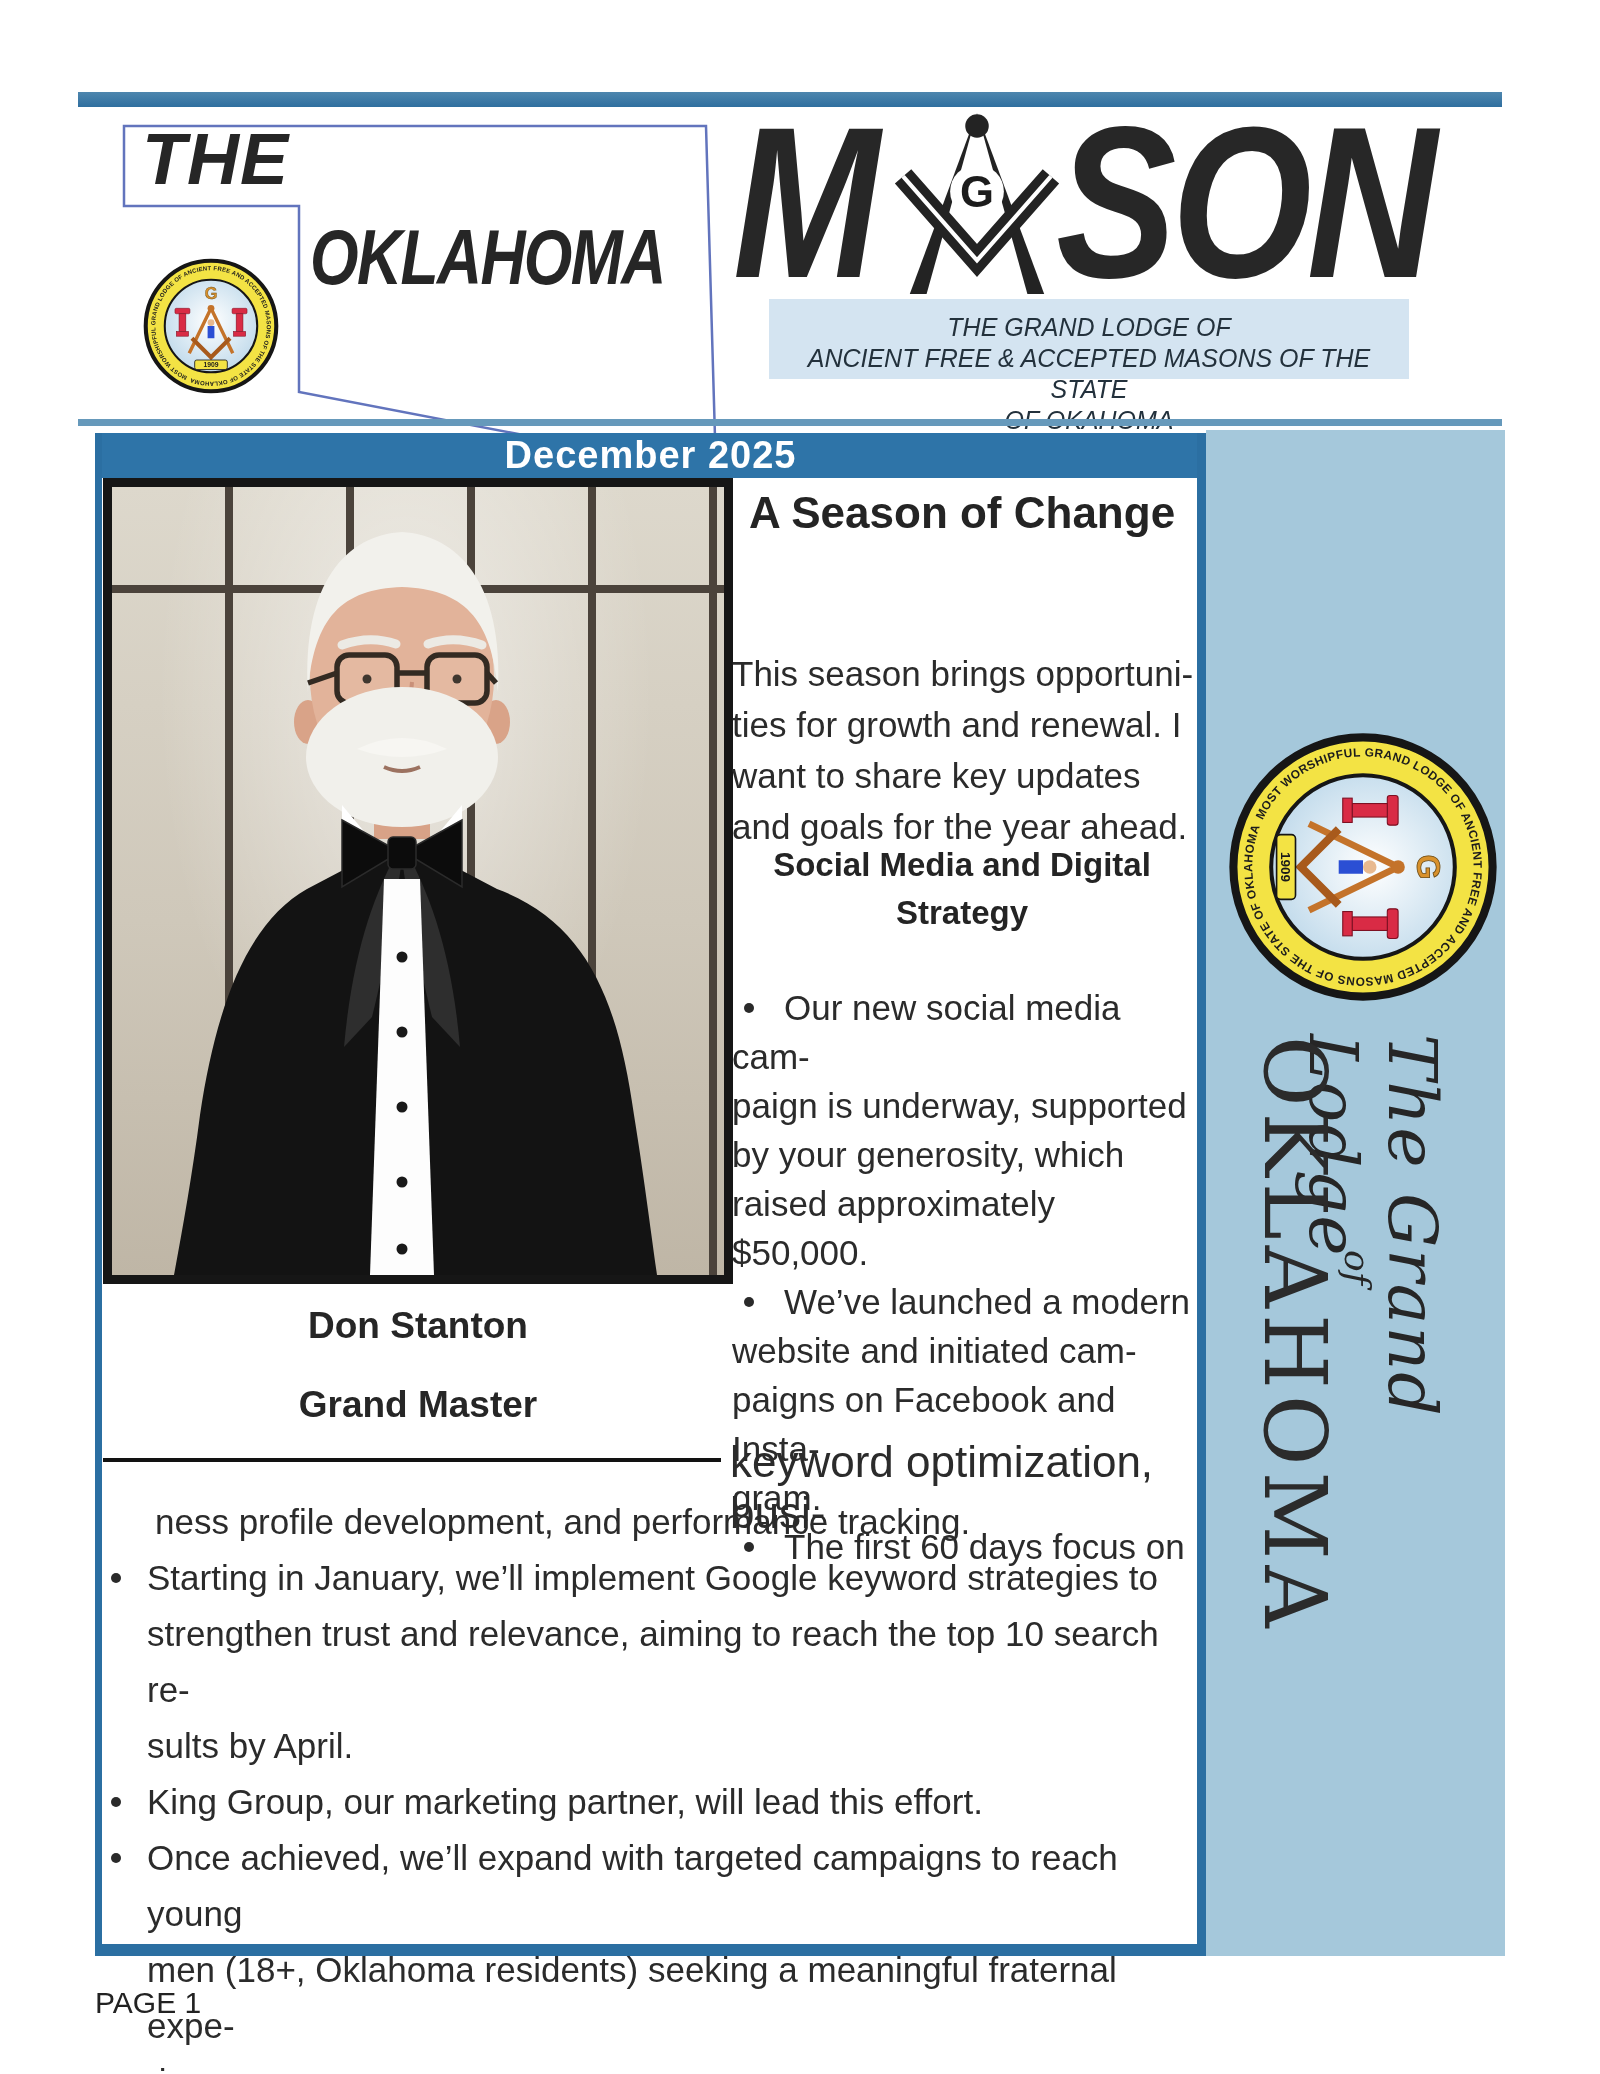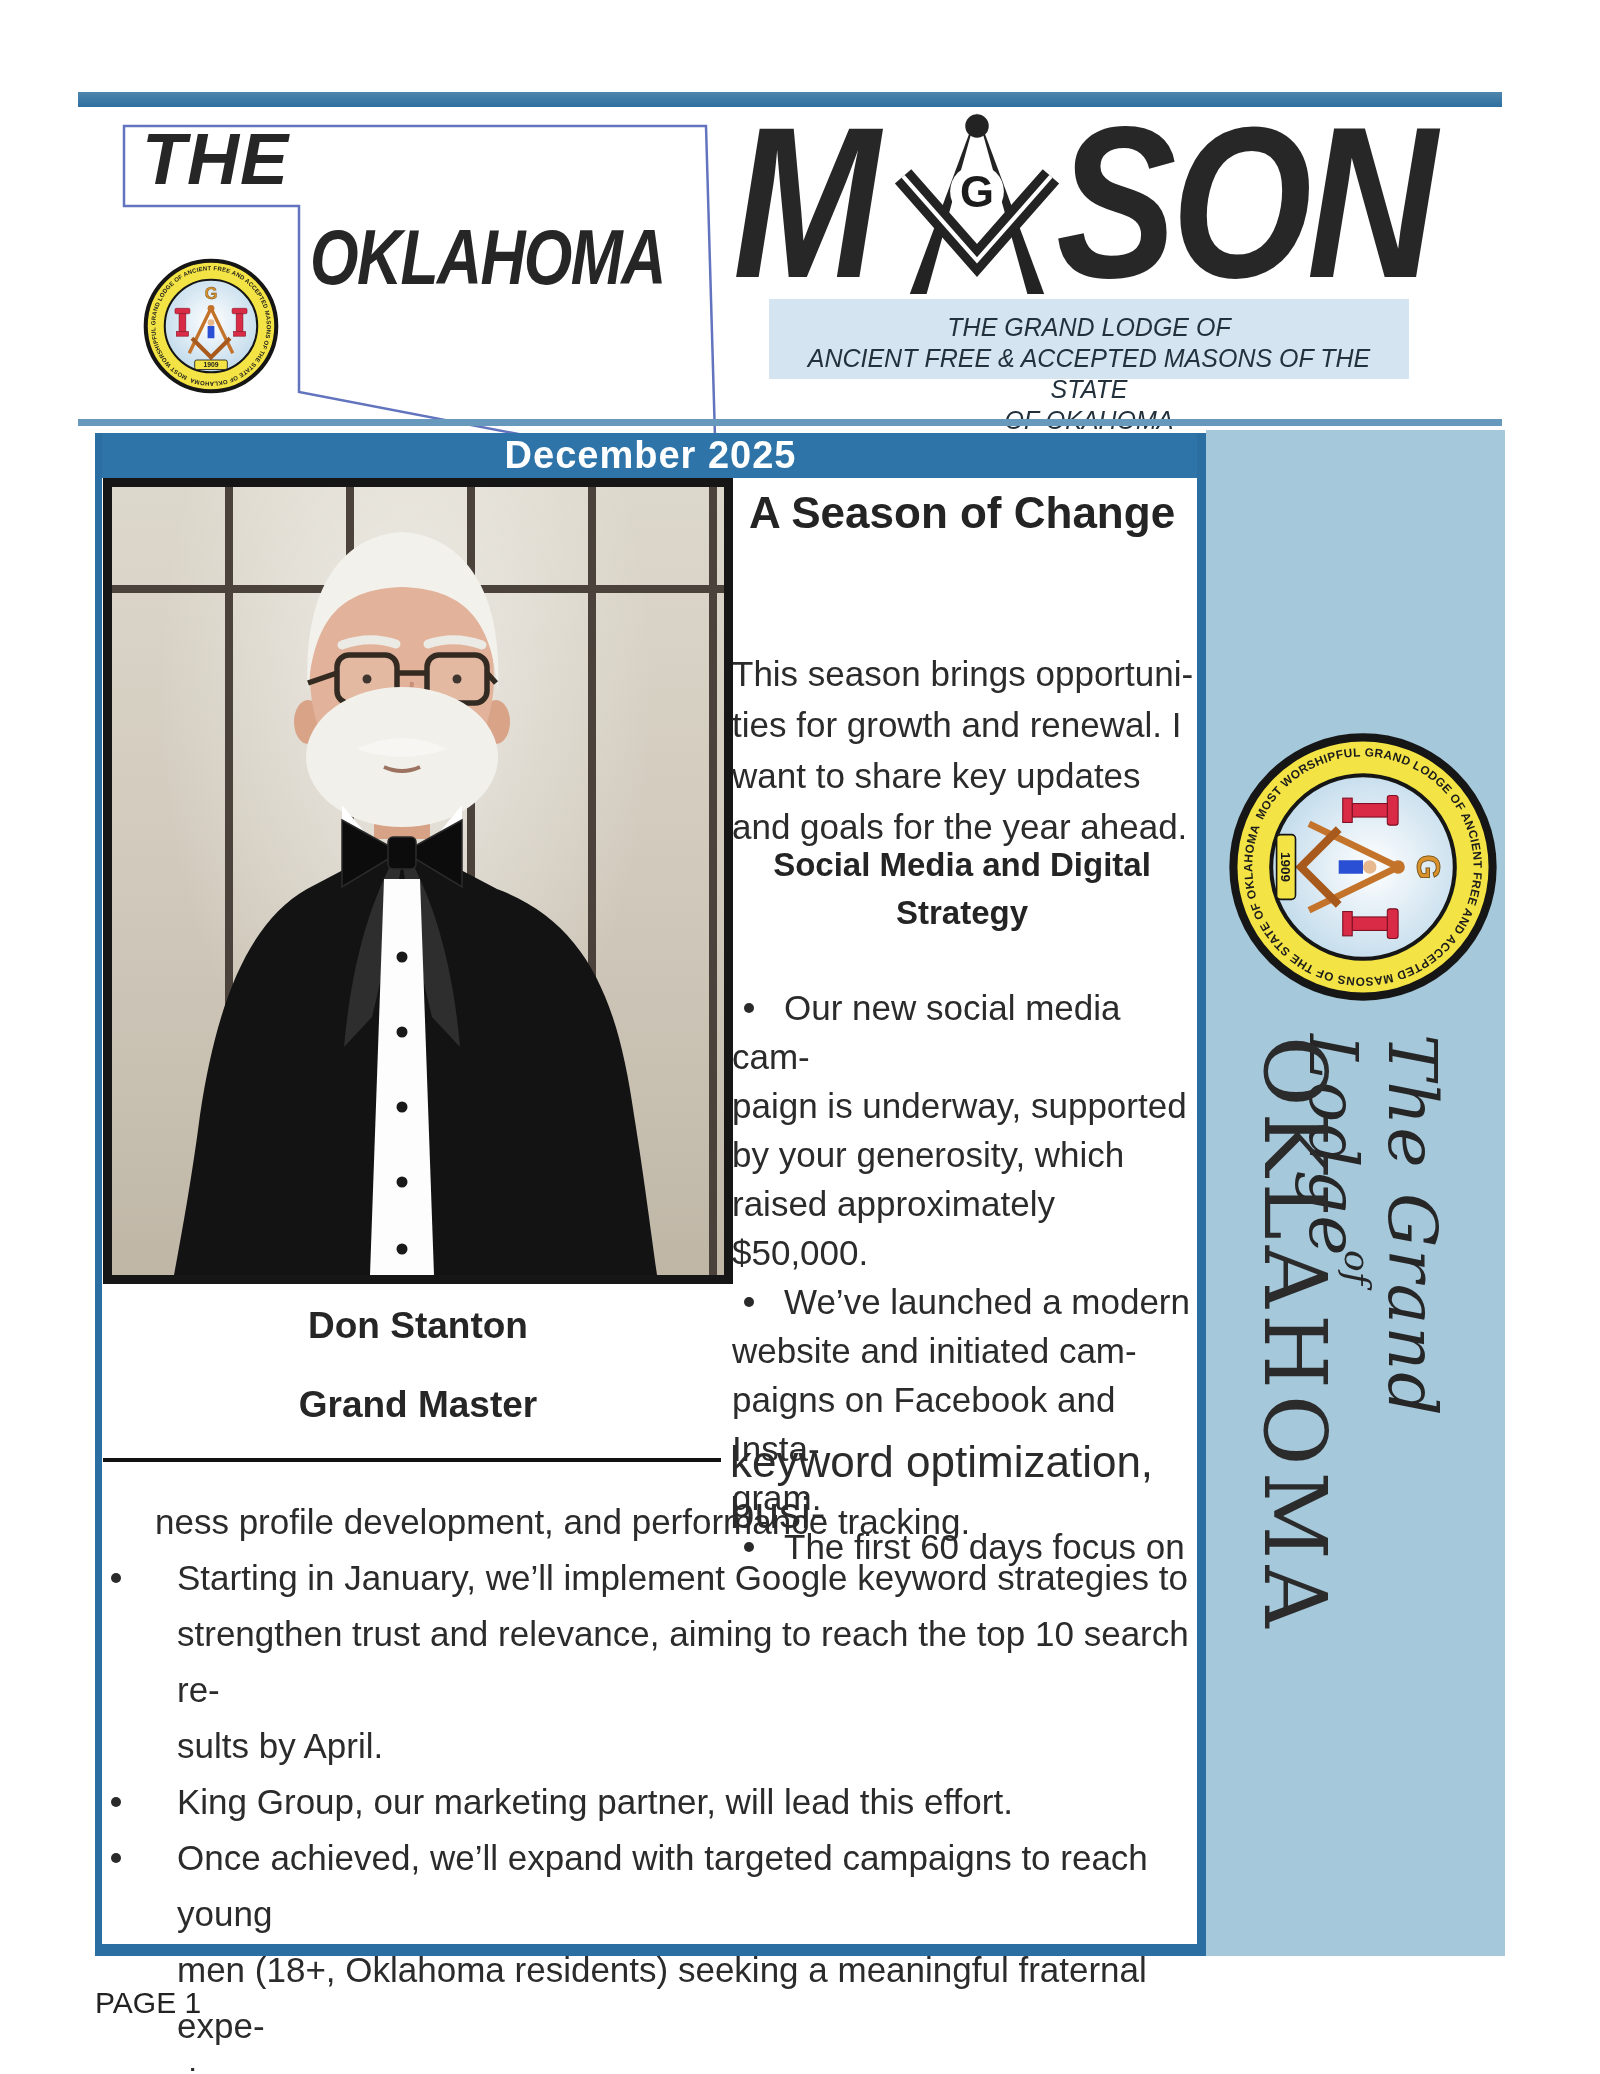--- a/index.html
+++ b/index.html
@@ -48,21 +48,21 @@
   .a-subhead{left:732px;top:841px;width:460px;text-align:center;font-size:33px;line-height:48px;
              font-weight:bold;color:#242424}
   .colb{left:732px;top:983px;width:462px;font-size:35px;line-height:49px;color:#2b2b2b}
   .cb{position:relative}
   .bdot{position:absolute;width:10px;height:10px;border-radius:50%;background:#2a2a2a}
   .cb .bdot{left:12px;top:20px}
   .cb .bt{text-indent:52px}
   .cont-right{left:730px;top:1436px;width:470px;font-size:44px;line-height:51px;color:#2b2b2b}
   .fullb{left:95px;top:1494px;width:1105px;font-size:35px;line-height:56px;color:#2b2b2b}
   .cont2{padding-left:60px}
-  .fb{position:relative;padding-left:82px}
+  .fb{position:relative;padding-left:52px}
   .fb .bdot{left:16px;top:23px}
   
   .sidebar{left:1206px;top:430px;width:299px;height:1526px;background:#a5c8db}
   .side-seal{left:1228px;top:732px;width:270px;height:270px;transform:rotate(90deg)}
   .v-state{left:1345px;top:1036px;width:560px;transform:rotate(90deg);transform-origin:0 0;
            font-family:"DejaVu Serif","Liberation Serif",serif;font-size:86px;letter-spacing:6px;color:#2b2b2b}
   .v-script{left:1452px;top:1034px;width:575px;transform:rotate(90deg);transform-origin:0 0;
            font-family:"DejaVu Serif","Liberation Serif",serif;font-style:italic;font-size:68px;
            letter-spacing:2px;color:#262626}
   .v-of{left:1378px;top:1250px;width:70px;transform:rotate(90deg);transform-origin:0 0;

